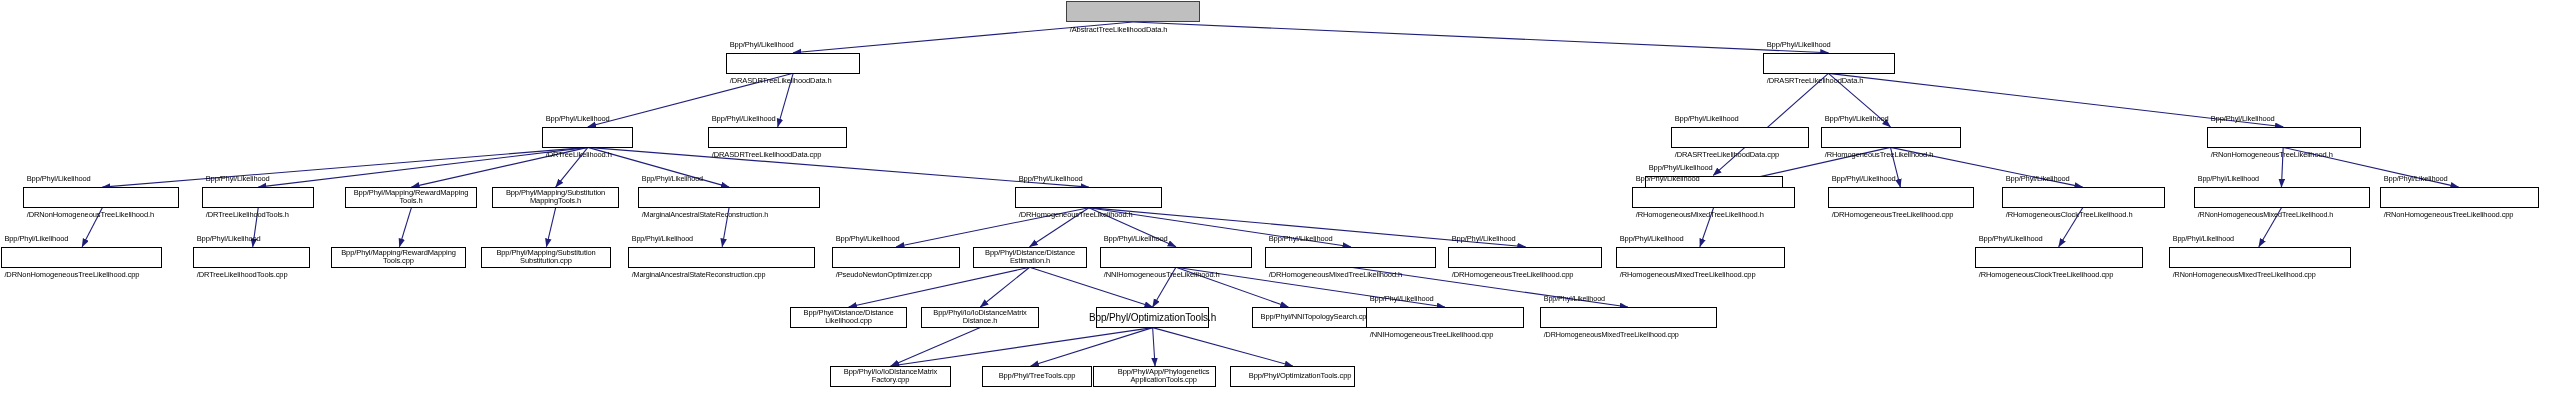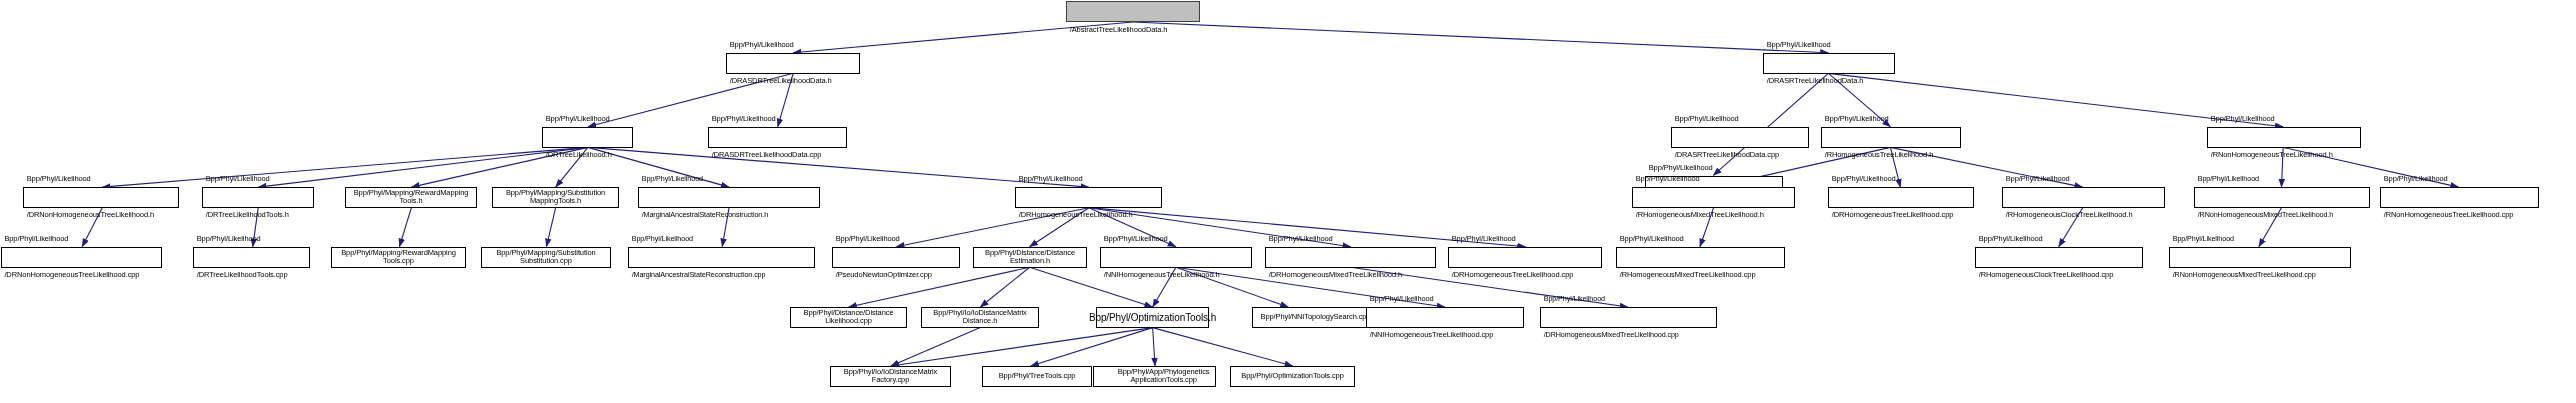--- a/index.html
+++ b/index.html
@@ -267,18 +267,18 @@
         <span class="l1">Bpp/Phyl/Io/IoDistanceMatrix</span>
         <span class="l2">Factory.cpp</span>
       </div>
       <div class="node" style="left: 982px; top: 366px; width: 110px; height: 20.6px; font-size: 7.5px;">
         <span class="l1">Bpp/Phyl/TreeTools.cpp</span>
       </div>
       <div class="node" style="left: 1093px; top: 366px; width: 123px; height: 20.6px; font-size: 7.5px; padding-left: 21px;">
         <span class="l1">Bpp/Phyl/App/Phylogenetics</span>
         <span class="l2">ApplicationTools.cpp</span>
       </div>
-      <div class="node" style="left: 1230px; top: 366px; width: 125px; height: 20.6px; font-size: 7.5px;">
+      <div class="node" style="left: 1230px; top: 366px; width: 125px; height: 20.6px; font-size: 7.5px; align-items: flex-end;">
         <span class="l1">Bpp/Phyl/OptimizationTools.cpp</span>
       </div>
     </div>
 </div>
 
 
 </body></html>

